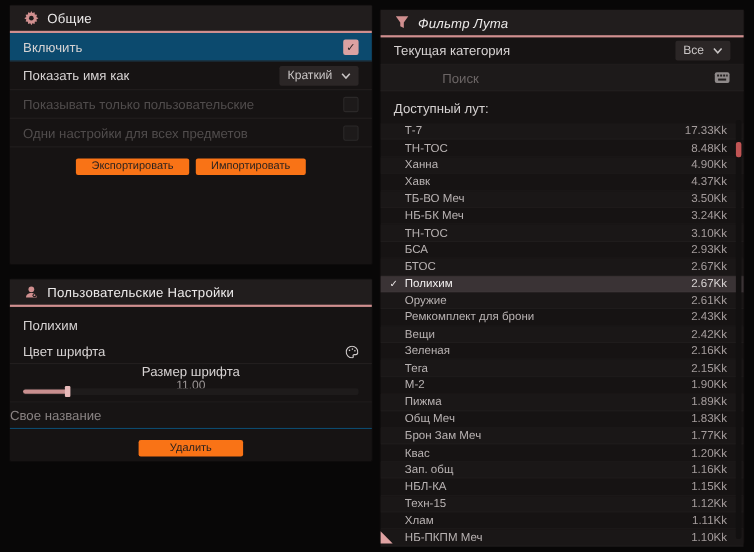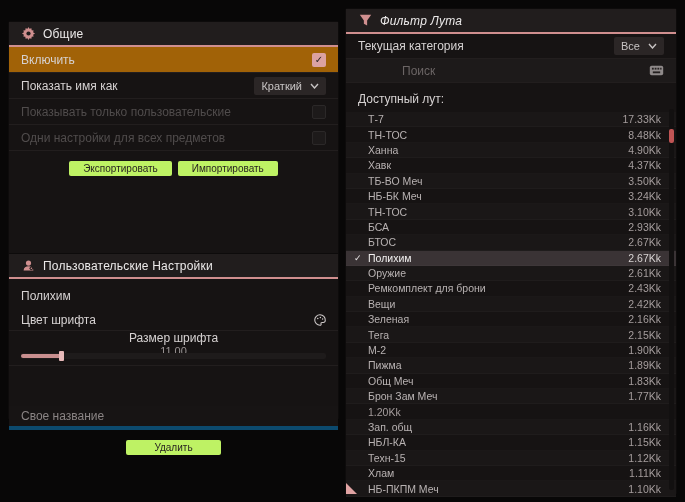--- a/index.html
+++ b/index.html
@@ -6,51 +6,51 @@
   html,body { width:685px; height:502px; background:#080707; overflow:hidden;
               font-family:"Liberation Sans", sans-serif; }
   .panel { position:absolute; background:#161313; border:1px solid #0d0b0b; border-radius:2px; }
   .panel-header { height:25px; background:#211d1d; border-bottom:2px solid #d08f8f;
                   display:flex; align-items:center; gap:8px; padding:0 12px;
                   color:#eceaea; font-size:12px; }
   .panel-title { letter-spacing:.2px; }
   .hdr-icon { width:14px; height:14px; display:inline-flex; align-items:center; justify-content:center; }
 
   
-  #panel-general { left:8px; top:21px; width:331px; height:237px; }
+  #panel-general { left:8px; top:4px; width:331px; height:237px; }
   .g-row { display:flex; align-items:center; justify-content:space-between;
            padding:0 12px; height:26px; border-bottom:1px solid #221e1e; }
   .g-row .lbl { color:#d6d2d2; font-size:12px; }
   .g-row.dim .lbl { color:#504c4c; }
-  .g-row.first { background:#a16207;gap:48px; }
+  .g-row.first { background:#0c4a6e;gap:48px; }
   .checkbox { width:14px; height:14px; border-radius:2px; display:flex; align-items:center;
               justify-content:center; font-size:10px; }
   .checkbox.checked { background:#dba2a2; color:#2a2222; }
   .checkbox.unchecked { background:#1d1a1a; border:1px solid #383434; color:transparent; }
   .g-row.dim .checkbox.unchecked { border-color:#2b2828; }
   .combo { background:#2b2626; border-radius:2px; height:18px; display:flex; align-items:center;
            gap:8px; padding:0 7px; color:#c8c4c4; font-size:11px; }
   .chev { width:9px; height:6px; display:inline-block; }
   .btn-row { display:flex; justify-content:center; gap:6px; margin-top:10px; }
-  .pink-btn { background:#bef264; color:#241f1f; font-size:10px; border:none; border-radius:2px;
+  .pink-btn { background:#f97316; color:#241f1f; font-size:10px; border:none; border-radius:2px;
               height:15px; padding:0 14px; display:flex; align-items:center; cursor:pointer; }
 
   
   #panel-user { left:8px; top:253px; width:331px; height:167px; }
   .u-item-name { color:#d6d2d2; font-size:12px; padding:10px 12px 6px 12px; }
   .u-row { display:flex; align-items:center; justify-content:space-between; padding:0 12px;
            height:22px; border-bottom:1px solid #221e1e; }
   .u-row .lbl { color:#d6d2d2; font-size:12px; }
   .u-val { color:#9a9494; font-size:11px; }
   .slider-wrap { padding:2px 12px 6px 12px; border-bottom:1px solid #221e1e; }
   .slider-track { position:relative; width:100%; height:6px; background:#1e1b1b; border-radius:2px; }
   .slider-fill { position:absolute; left:0; top:1px; height:4px; width:40px; background:#c98f8f; border-radius:2px; }
   .slider-handle { position:absolute; left:38px; top:-2px; width:5px; height:10px; background:#e7b9b9; border-radius:1px; }
-  .u-input { display:flex; align-items:center; padding:0 12px; height:24px; border-bottom:4px solid #0c4a6e;
-             color:#8a8484; font-size:12px; background:#171414;margin-top:40px; }
+  .u-input { display:flex; align-items:center; padding:0 0; height:24px; border-bottom:1px solid #0c4a6e;
+             color:#8a8484; font-size:12px; background:#171414; }
   .del-row { display:flex; justify-content:center; margin-top:10px; }
 
   
   #panel-loot { left:345px; top:8px; width:332px; height:487px; }
   #panel-loot .panel-title { font-style:italic; }
   .f-row { display:flex; align-items:center; justify-content:space-between; padding:0 12px;
            height:25px; border-bottom:1px solid #221e1e; }
   .f-row .lbl { color:#d6d2d2; font-size:12px; }
   .search-row { display:flex; align-items:center; justify-content:space-between;
                 height:24px; padding:0 12px; background:#1d1a1a; border-bottom:1px solid #221e1e; }
@@ -279,20 +279,21 @@
         <span class="iname">Общ Меч</span>
         <span class="ival">1.83Kk</span>
       </div>
       <div class="loot-row alt">
         <span class="check"></span>
         <span class="iname">Брон Зам Меч</span>
         <span class="ival">1.77Kk</span>
       </div>
       <div class="loot-row">
         <span class="check"></span>
+        <span class="iname">Квас</span>
         <span class="ival">1.20Kk</span>
       </div>
       <div class="loot-row alt">
         <span class="check"></span>
         <span class="iname">Зап. общ</span>
         <span class="ival">1.16Kk</span>
       </div>
       <div class="loot-row">
         <span class="check"></span>
         <span class="iname">НБЛ-КА</span>

